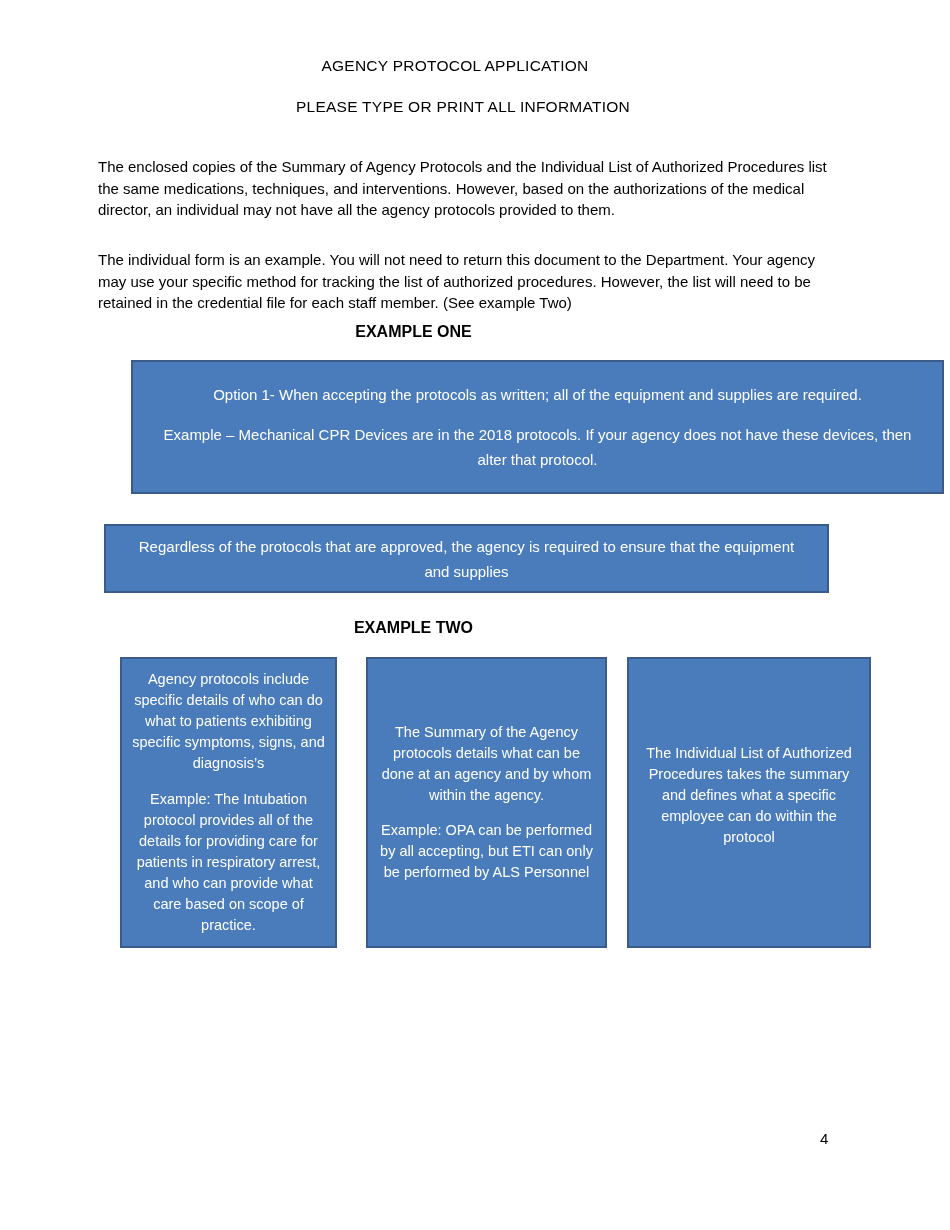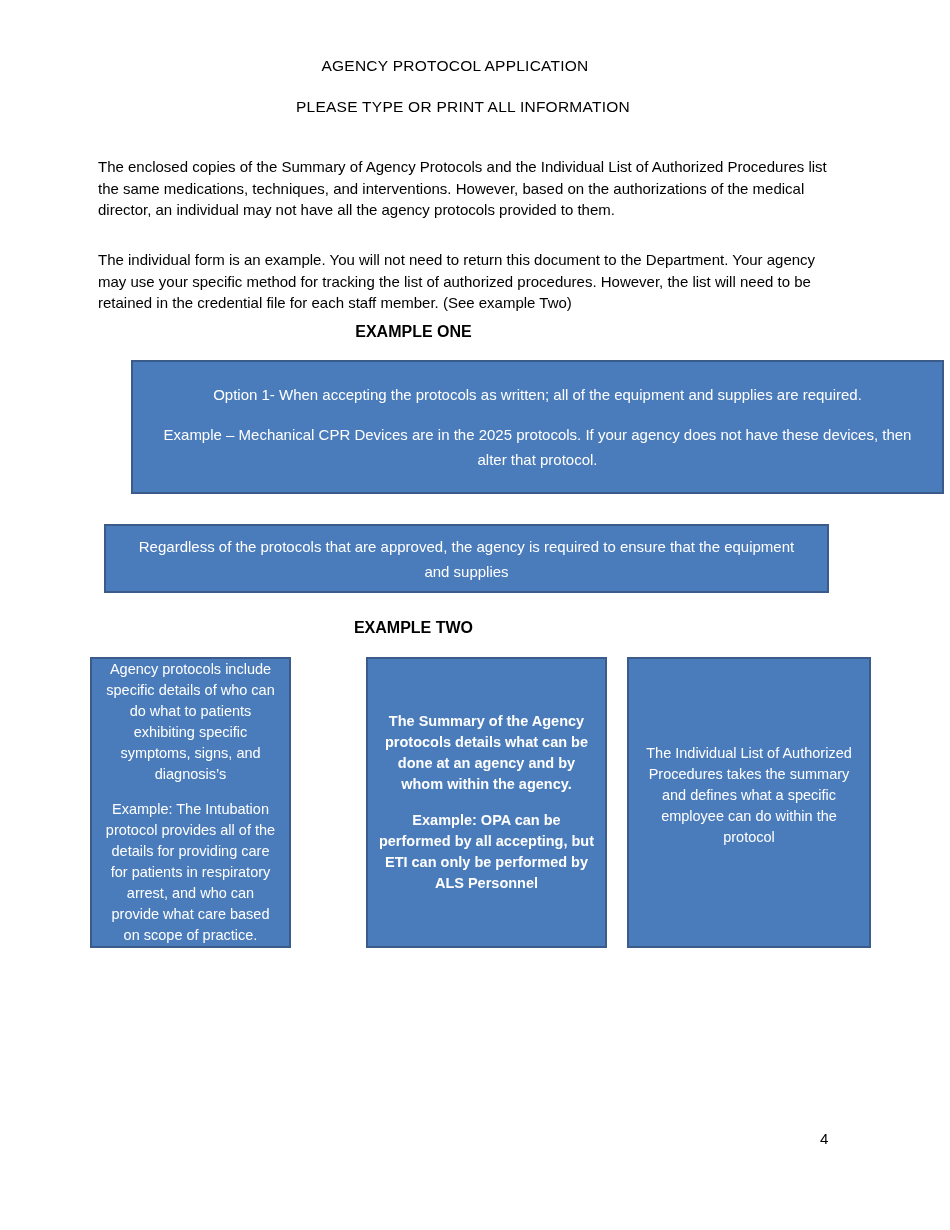--- a/index.html
+++ b/index.html
@@ -100,22 +100,22 @@
   }
 
   
   .column-box {
     top: 657px;
     height: 291px;
     font-size: 14.5px;
     line-height: 21px;
     padding: 0 10px;
   }
-  #box-column-1 { left: 90px;  width: 201px; text-align: center; }
-  #box-column-2 { left: 366px;  width: 241px; font-weight: bold; }
+  #box-column-1 { left: 120px;  width: 217px; text-align: center; }
+  #box-column-2 { left: 366px;  width: 241px; }
   #box-column-3 { left: 627px;  width: 244px; }
 
   
   #page-number {
     position: absolute;
     left: 820px;
     top: 1130px;
     font-family: "Liberation Sans", sans-serif;
     font-size: 15px;
     color: #000;
@@ -130,21 +130,21 @@
 
 <div class="para" id="para-1">The enclosed copies of the Summary of Agency Protocols and the Individual List of Authorized Procedures list the same medications, techniques, and interventions.  However, based on the authorizations of the medical director, an individual may not have all the agency protocols provided to them.</div>
 
 <div class="para" id="para-2">The individual form is an example. You will not need to return this document to the Department. Your agency may use your specific method for tracking the list of authorized procedures.  However, the list will need to be retained in the credential file for each staff member. (See example Two)</div>
 
 <div class="section-heading" id="heading-example-one">EXAMPLE ONE</div>
 
 <div class="blue-box" id="box-option-one">
   <p>Option 1- When accepting the protocols as written; all of the equipment and supplies are required.</p>
   <div class="spacer"></div>
-  <p>Example – Mechanical CPR Devices are in the 2025 protocols.  If your agency does not have these devices, then alter that protocol.</p>
+  <p>Example – Mechanical CPR Devices are in the 2018 protocols.  If your agency does not have these devices, then alter that protocol.</p>
 </div>
 
 <div class="blue-box" id="box-regardless">
   <p>Regardless of the protocols that are approved, the agency is required to ensure that the equipment and supplies</p>
 </div>
 
 <div class="section-heading" id="heading-example-two">EXAMPLE TWO</div>
 
 <div class="blue-box column-box" id="box-column-1">
   <p>Agency protocols include specific details of who can do what to patients exhibiting specific symptoms, signs, and diagnosis’s</p>

